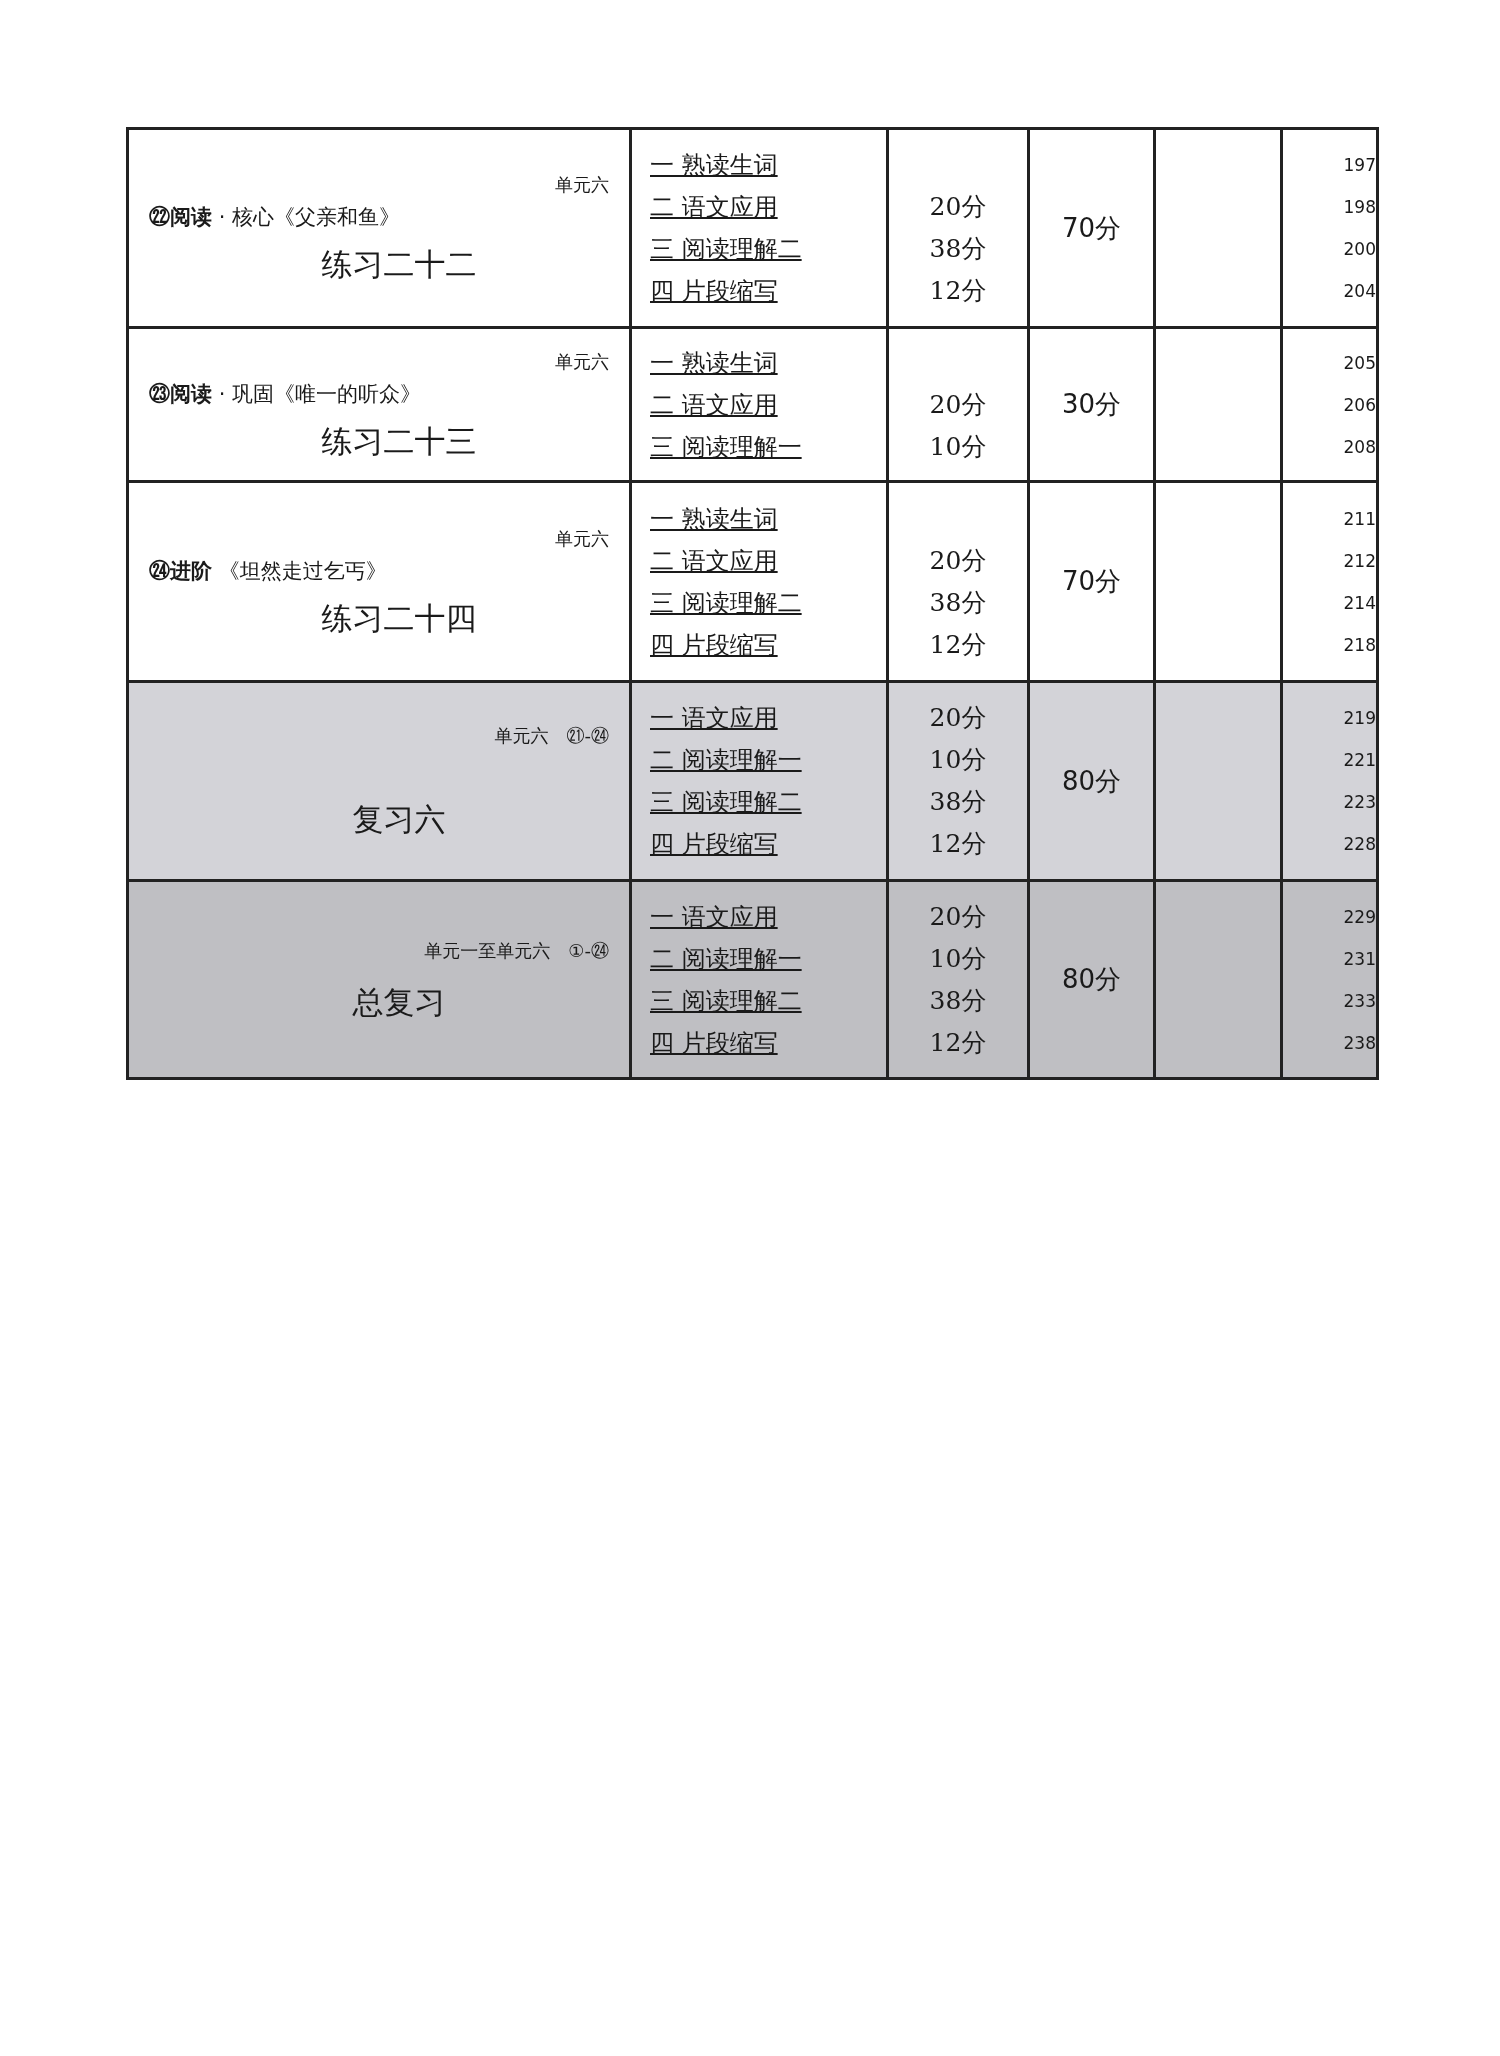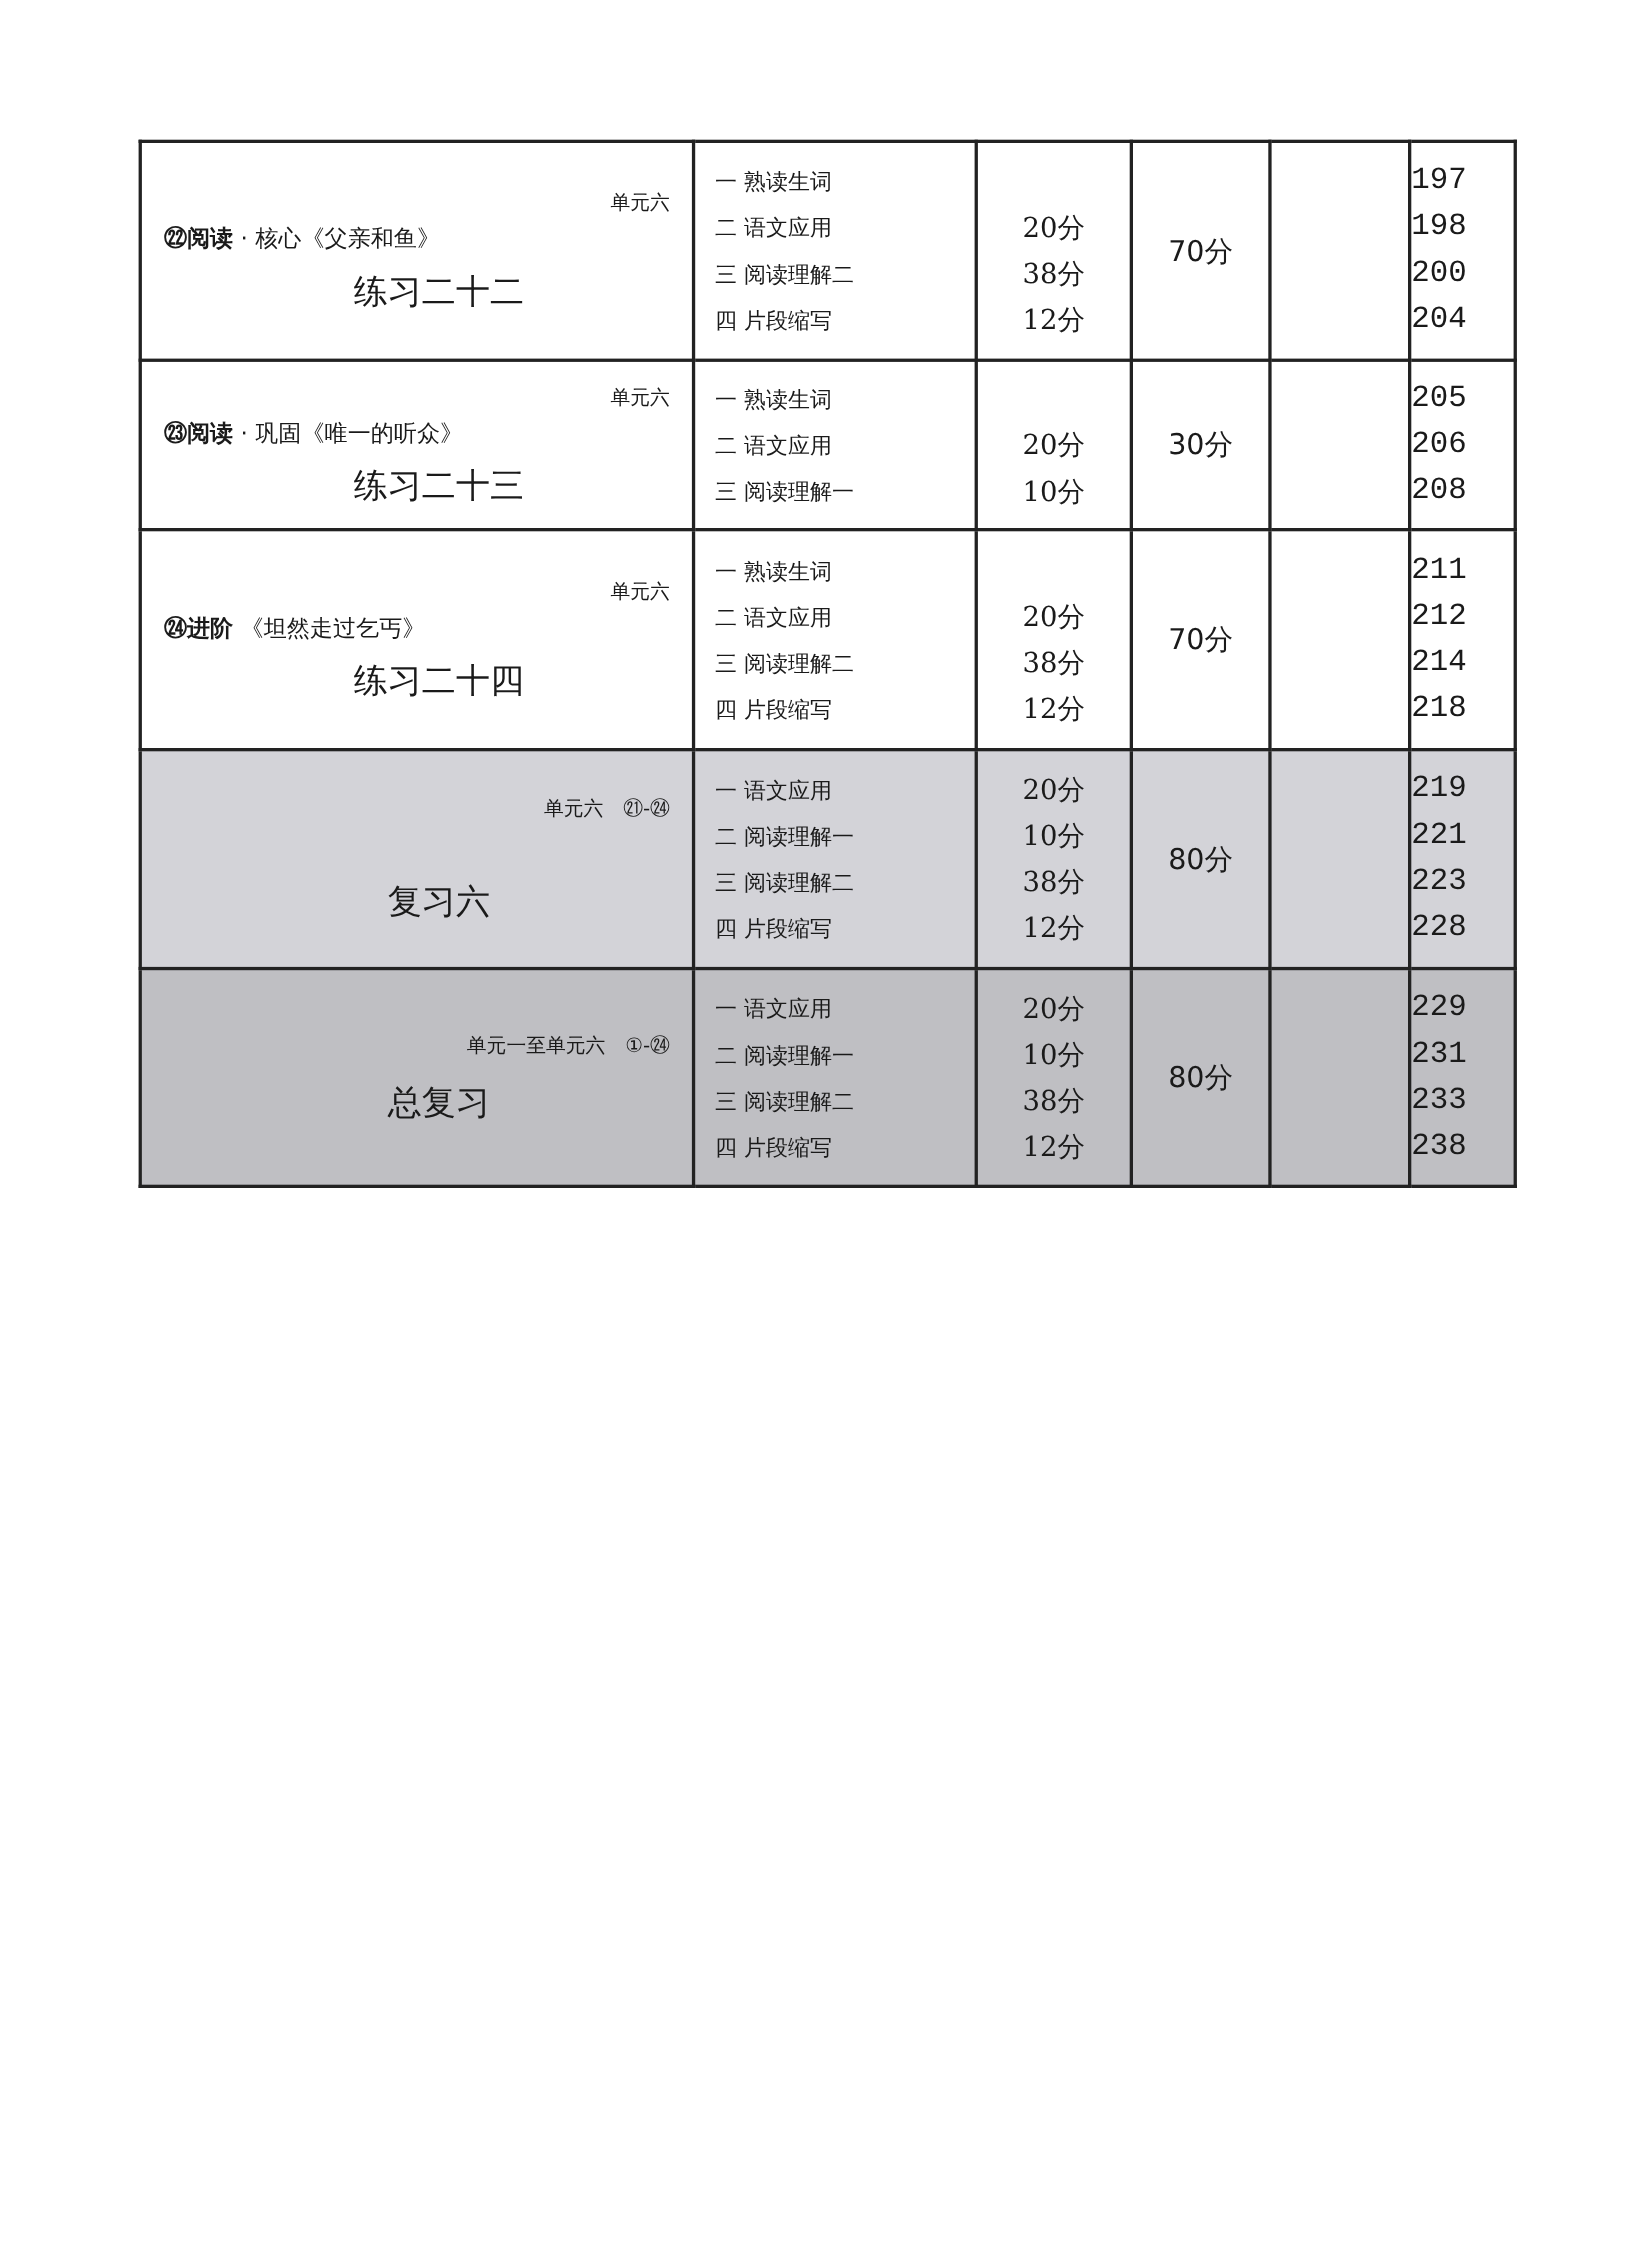--- a/index.html
+++ b/index.html
@@ -8,25 +8,25 @@
   .tbl td,.tbl th{border:3px solid #222;padding:0;vertical-align:middle;}
   .tbl th{height:66px;background:#d2d2d6;font-weight:normal;font-size:32px;text-align:center;letter-spacing:2px;}
   .c1{width:503px}.c2{width:257px}.c3{width:141px}.c4{width:126px}.c5{width:127px}.c6{width:96px}
   .hdr-wide{letter-spacing:18px !important;}
   .exercise{position:relative;padding:0 20px !important;}
   .unit{font-size:18px;line-height:30px;text-align:right;}
   .lesson{font-size:21px;line-height:34px;}
   .lesson b{font-weight:bold;}
   .circ{display:inline-block;font-weight:bold;}
   .title{font-size:31px;text-align:center;margin-top:10px;padding-left:40px;}
-  .items{padding-left:18px !important;font-family:"DejaVu Serif",serif;font-size:20px;}
+  .items{padding-left:18px !important;font-family:"DejaVu Serif",serif;font-size:24px;text-decoration:underline;}
   .items div,.scores div,.pages div{line-height:42px;}
   .scores{text-align:center;font-family:"DejaVu Serif",serif;font-size:25px;}
   .total{text-align:center;font-size:26px;}
-  .pages{text-align:left;font-size:28px;font-family:Liberation Mono, monospace;}
+  .pages{text-align:right;font-size:17px;}
   .gray{background:#d3d3d8;}
   .dgray{background:#bfbfc3;}
   .answers{font-size:28px;padding-left:20px !important;height:78px;}
 </style>
 </head>
 <body>
 
 <table class="tbl">
   <colgroup>
       <col class="c1">

